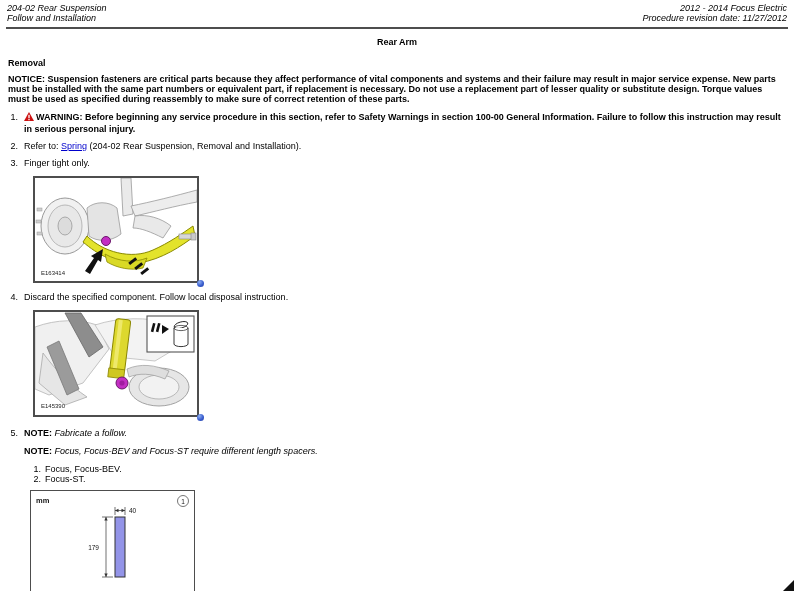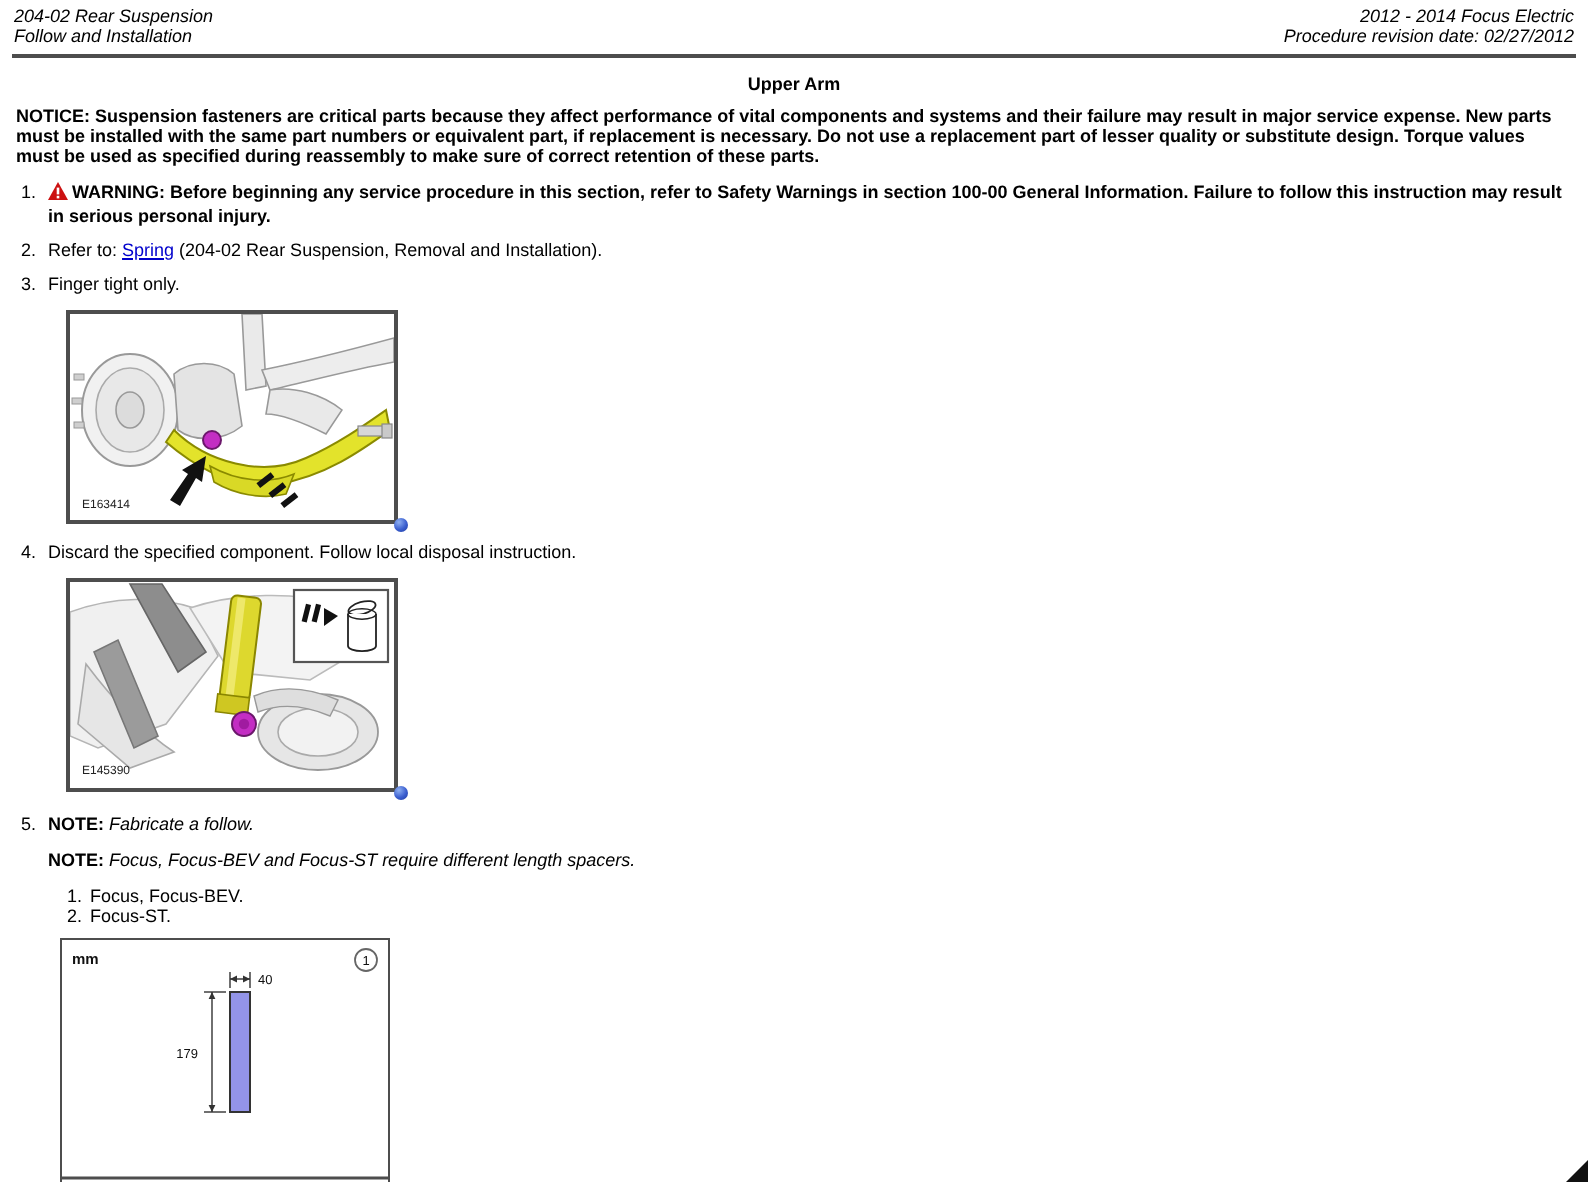--- a/index.html
+++ b/index.html
@@ -46,28 +46,29 @@
 
 <div class="page">
 
   <div class="header">
     <div class="header-left">
       <div>204-02 Rear Suspension</div>
       <div>Follow and Installation</div>
     </div>
     <div class="header-right">
       <div>2012 - 2014 Focus Electric</div>
-      <div>Procedure revision date: 02/27/2012</div>
+      <div>Procedure revision date: 11/27/2012</div>
     </div>
   </div>
 
   <hr class="rule">
 
-  <div class="page-title">Upper Arm</div>
-
+  <div class="page-title">Rear Arm</div>
+
+  <div class="section-heading">Removal</div>
 
   <p class="notice">NOTICE: Suspension fasteners are critical parts because they affect performance of vital components and systems and their failure may result in major service expense. New parts must be installed with the same part numbers or equivalent part, if replacement is necessary. Do not use a replacement part of lesser quality or substitute design. Torque values must be used as specified during reassembly to make sure of correct retention of these parts.</p>
 
   <div class="steps">
 
     <div class="step">
       <span class="step-num">1.</span>
       <div class="step-body">
         <div class="warn-row">
           <span class="warn-icon">

